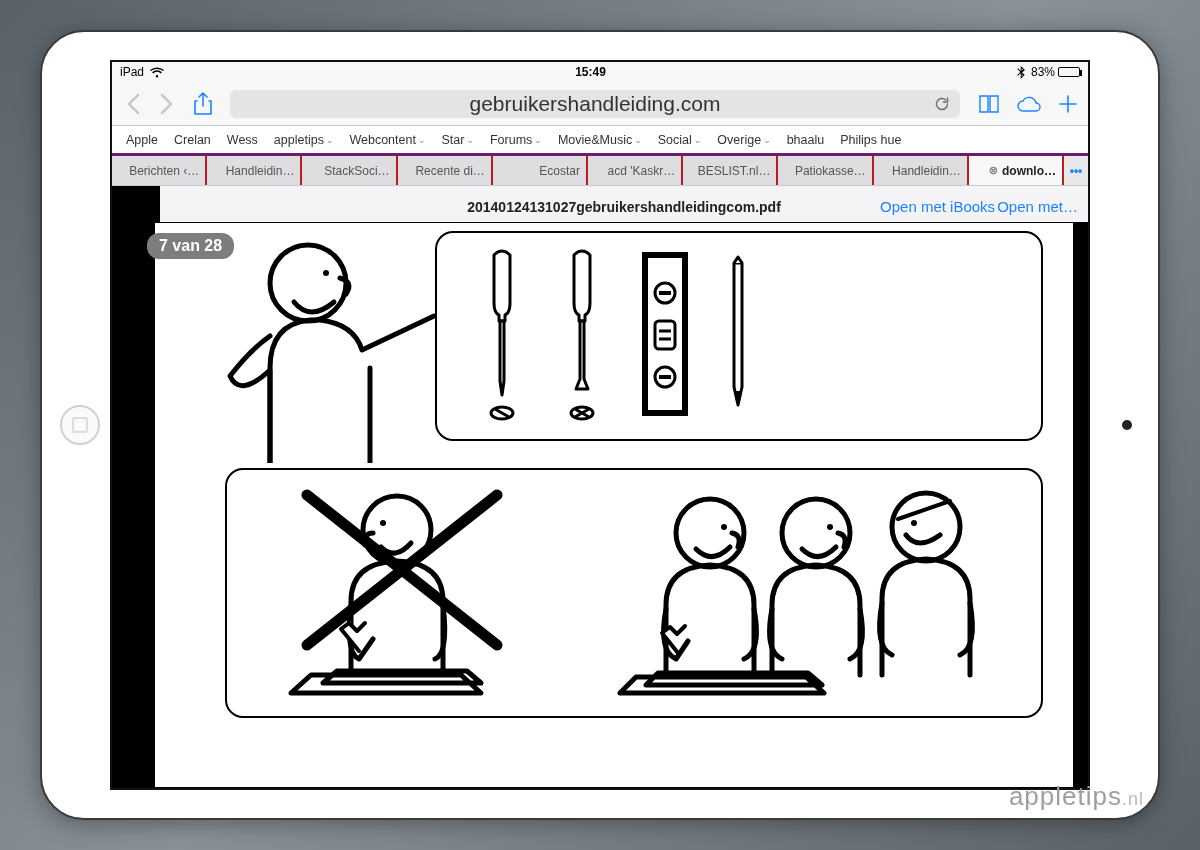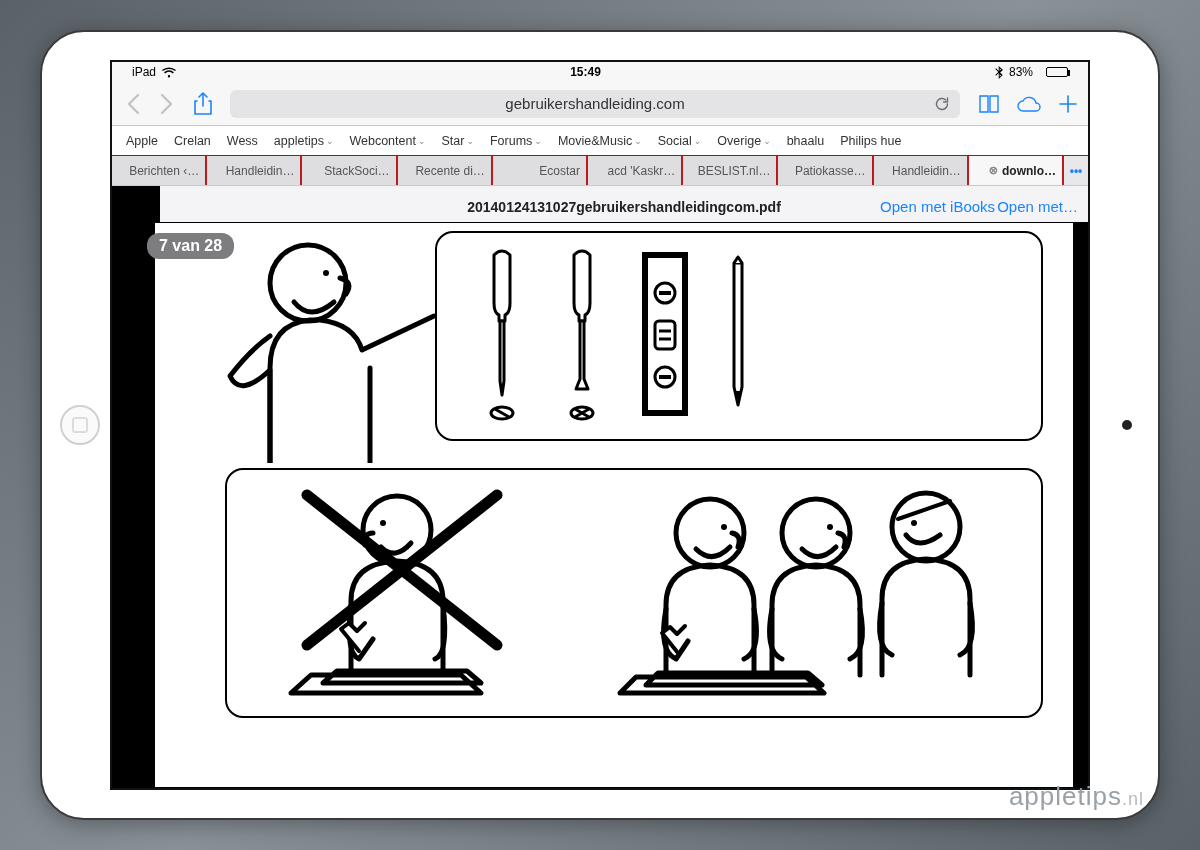--- a/index.html
+++ b/index.html
@@ -29,46 +29,46 @@
     width:10px; height:10px; border-radius:50%; background:#222;
   }
   .screen {
     width: 980px; height: 730px; background: #000; border: 2px solid #111;
     position: relative; overflow: hidden;
   }
   
   .statusbar{
     height:20px; background:#f7f7f7; color:#000; font-size:12px;
     display:flex; align-items:center; justify-content:space-between;
-    padding:0 20px;
+    padding:0 8px;
   }
   .statusbar .left, .statusbar .right{display:flex; align-items:center; gap:6px;}
   .wifi-icon{font-size:12px;}
-  .battery{display:inline-flex; align-items:center; gap:13px;}
+  .battery{display:inline-flex; align-items:center; gap:3px;}
   .battery-shell{width:22px; height:10px; border:1px solid #000; border-radius:2px; position:relative;}
   .battery-shell::after{content:""; position:absolute; right:-3px; top:2px; width:2px; height:6px; background:#000;}
   .battery-fill{height:100%; width:83%; background:#000;}
   
   .toolbar{
     height:44px; background:#f7f7f7; border-bottom:1px solid #c9c9c9;
     display:flex; align-items:center; gap:12px; padding:0 10px;
   }
   .nav-arrow{color:#c4c4c6; font-size:22px; padding:0 4px;}
   .share-icon{color:#1a84ff; font-size:20px; margin-left:4px;}
   .addressbar{
     flex:1; height:28px; background:#e4e4e6; border-radius:6px;
     display:flex; align-items:center; justify-content:center; position:relative;
-    color:#333; font-size:15px; margin:0 6px;
+    color:#333; font-size:21px; margin:0 6px;
   }
   .reload-icon{position:absolute; right:10px; color:#6e6e72; font-size:15px;}
   .toolbar-right{display:flex; align-items:center; gap:16px; color:#1a84ff; font-size:22px;}
   .book-icon, .cloud-icon, .plus-icon{display:inline-block;}
   
   .bookmarks{
-    height:30px; background:#fff; border-bottom:1px solid #701a75;
+    height:30px; background:#fff; border-bottom:3px solid #701a75;
     display:flex; align-items:center; gap:4px; padding:0 8px; font-size:12.5px; color:#333;
   }
   .bm-item{display:flex; align-items:center; gap:2px; padding:2px 6px;}
   .bm-item .chev{font-size:9px; color:#888;}
   
   .tabstrip{
     height:30px; background:#e8e8ea; border-bottom:1px solid #c9c9c9;
     display:flex; align-items:stretch; font-size:12px; color:#555;
   }
   .tab{

